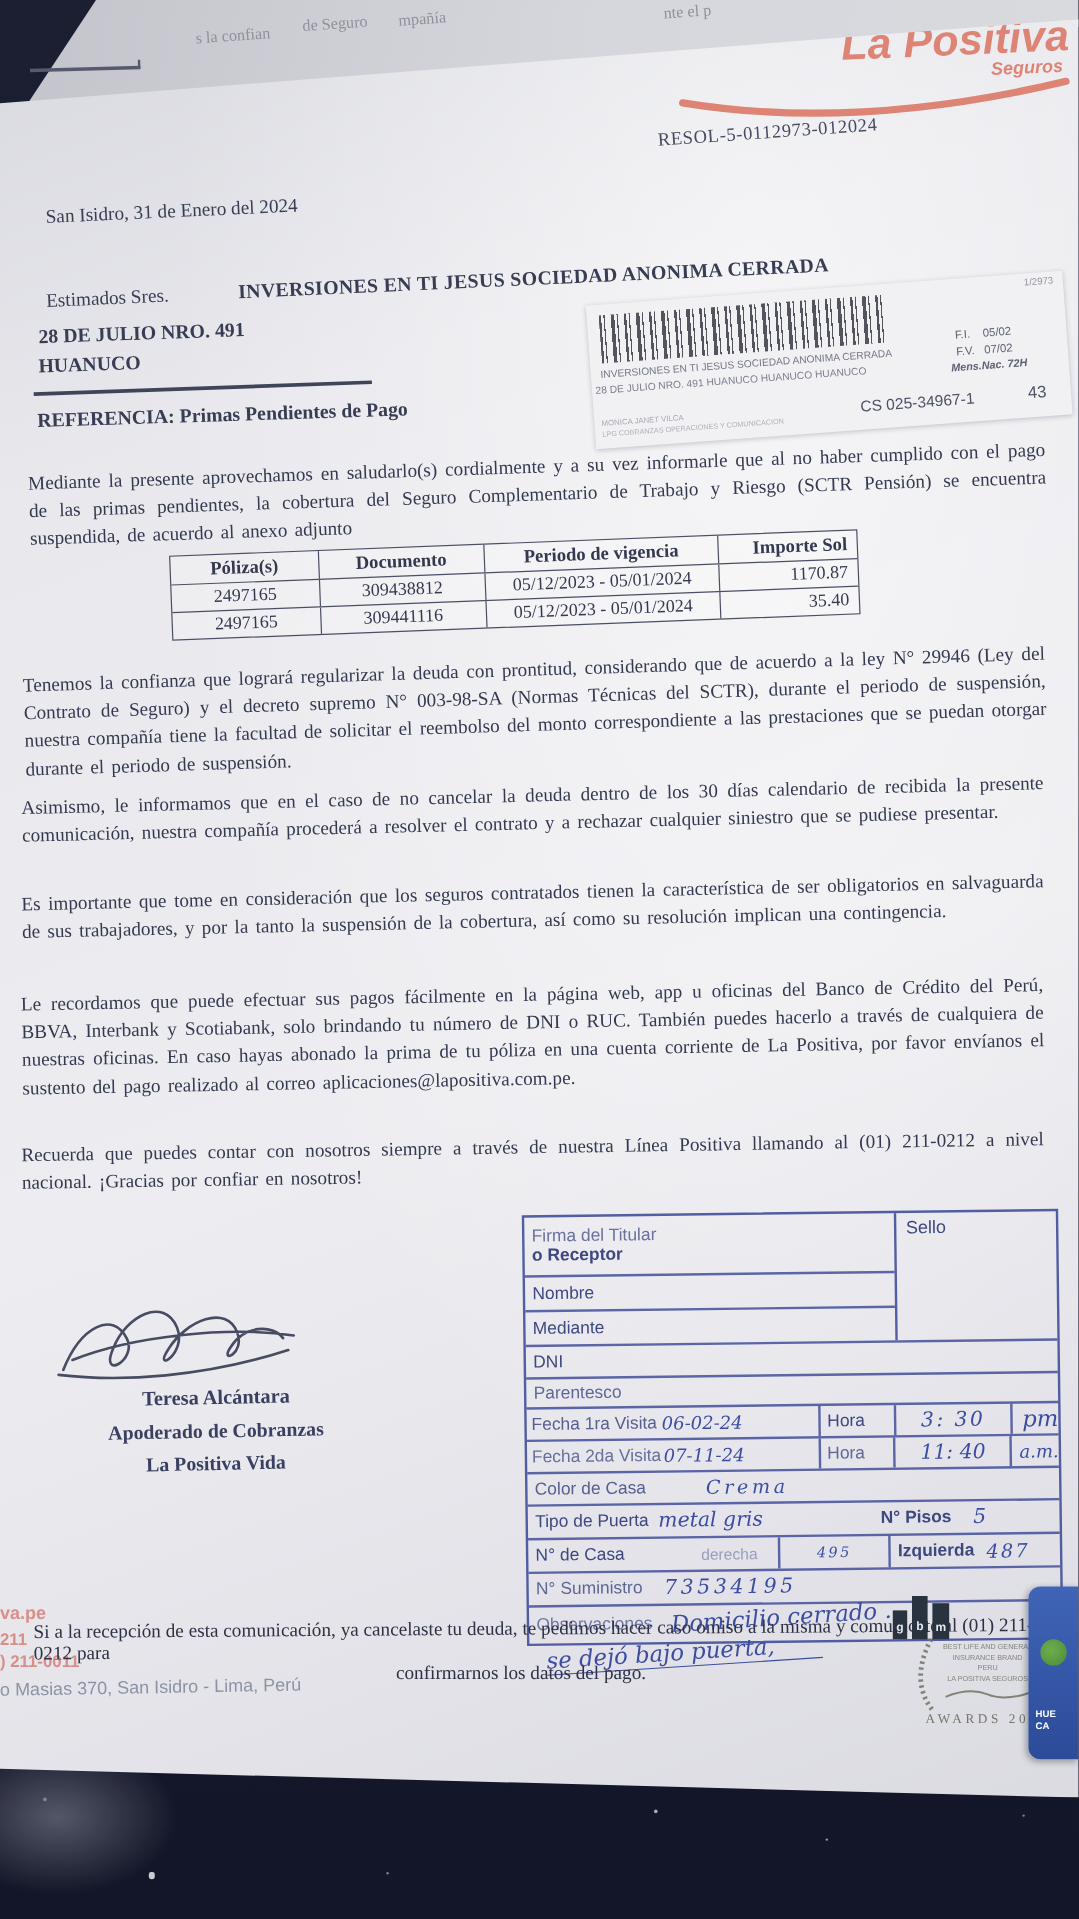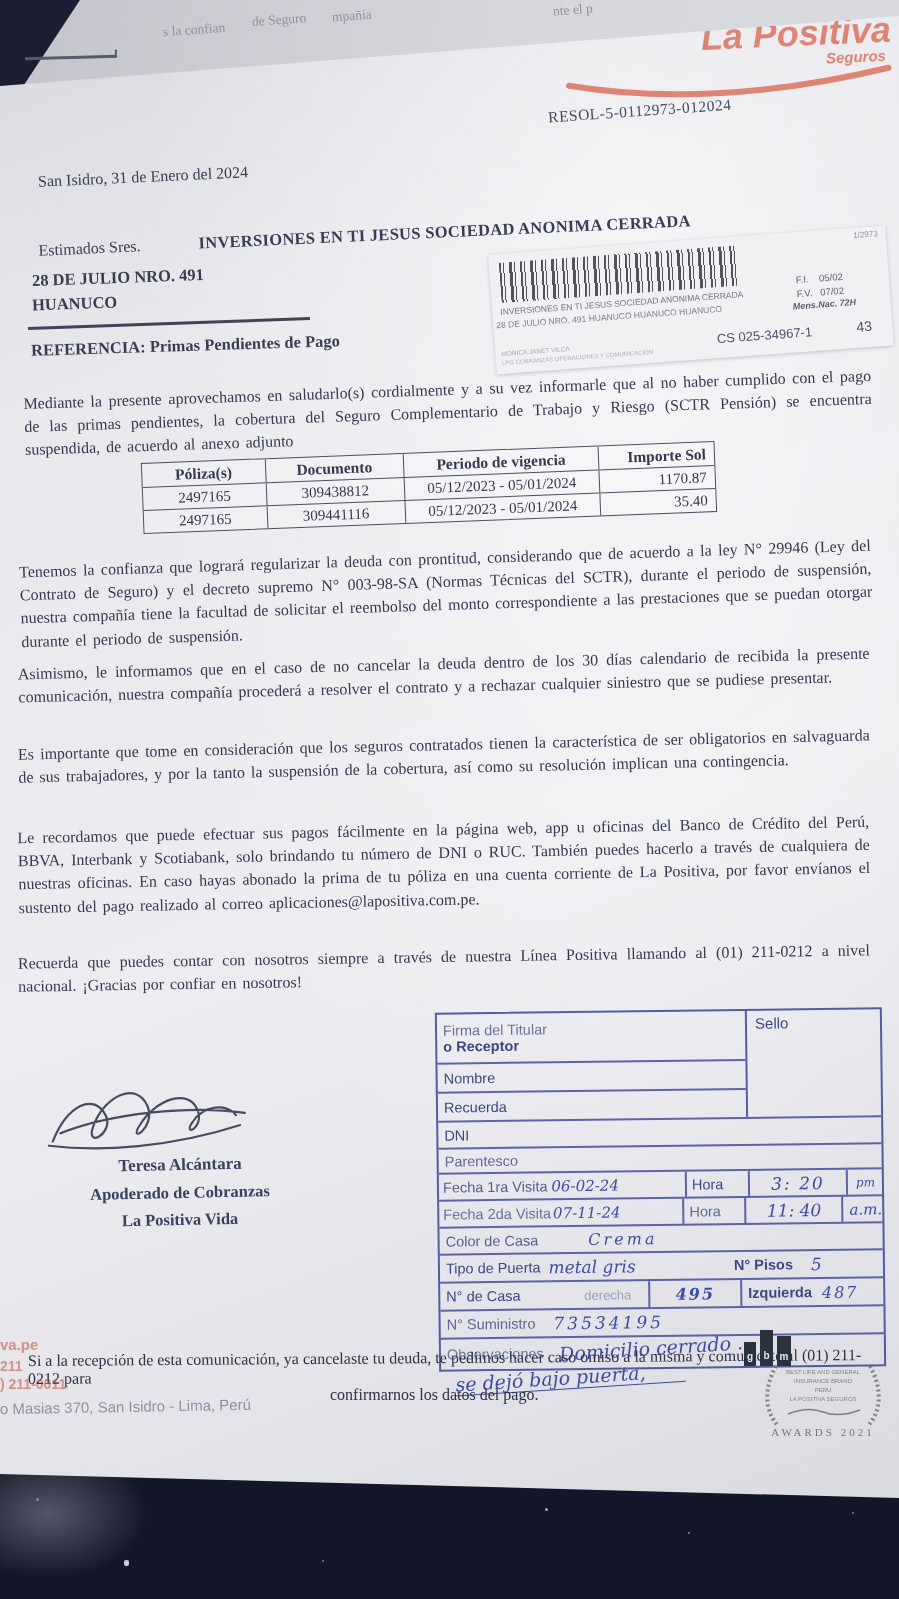--- a/index.html
+++ b/index.html
@@ -163,21 +163,21 @@
       <div class="vf-top">
         <div class="vf-left">
           <div class="vf-row first" style="height:48px;align-items:flex-start;flex-direction:column;justify-content:center;">
             <span class="vf-label" style="opacity:.75;">Firma del Titular</span>
             <span class="vf-label bold">o Receptor</span>
           </div>
           <div class="vf-row" style="height:29px;">
             <span class="vf-label">Nombre</span>
           </div>
           <div class="vf-row" style="height:29px;">
-            <span class="vf-label">Recuerda</span>
+            <span class="vf-label">Mediante</span>
           </div>
         </div>
         <div style="flex:1;padding:4px 8px;">
           <span class="vf-label" style="font-size:15px;">Sello</span>
         </div>
       </div>
       <div class="vf-row" style="height:27px;">
         <span class="vf-label">DNI</span>
       </div>
       <div class="vf-row" style="height:25px;">
@@ -185,24 +185,24 @@
       </div>
       <div class="vf-row" style="height:27px;padding:0;">
         <div style="width:238px;padding:0 4px;display:flex;align-items:center;gap:4px;">
           <span class="vf-label" style="opacity:.85;">Fecha 1ra Visita</span>
           <span class="hw" style="font-size:15px;">06-02-24</span>
         </div>
         <div class="vf-cell-border" style="width:56px;padding-left:5px;">
           <span class="vf-label">Hora</span>
         </div>
         <div class="vf-cell-border" style="width:96px;justify-content:center;">
-          <span class="hw" style="font-size:17px;letter-spacing:2px;">3: 20</span>
+          <span class="hw" style="font-size:17px;letter-spacing:2px;">3: 30</span>
         </div>
         <div class="vf-cell-border" style="flex:1;padding-left:8px;">
-          <span class="hw" style="font-size:12px;">pm</span>
+          <span class="hw" style="font-size:19px;">pm</span>
         </div>
       </div>
       <div class="vf-row" style="height:27px;padding:0;">
         <div style="width:238px;padding:0 4px;display:flex;align-items:center;gap:2px;">
           <span class="vf-label" style="opacity:.75;">Fecha 2da Visita</span>
           <span class="hw" style="font-size:15px;">07-11-24</span>
         </div>
         <div class="vf-cell-border" style="width:56px;padding-left:5px;">
           <span class="vf-label" style="opacity:.8;">Hora</span>
         </div>
@@ -228,21 +228,21 @@
         </div>
       </div>
       <div class="vf-row" style="height:28px;padding:0;">
         <div style="width:128px;padding:0 6px;display:flex;align-items:center;">
           <span class="vf-label">N° de Casa</span>
         </div>
         <div class="vf-cell-border" style="width:64px;padding-left:4px;border-left:none;">
           <span class="vf-label" style="opacity:.45;font-size:13px;">derecha</span>
         </div>
         <div class="vf-cell-border" style="width:90px;justify-content:center;">
-          <span class="hw" style="font-size:16px;letter-spacing:2px;font-weight:bold;">495</span>
+          <span class="hw" style="font-size:12px;letter-spacing:2px;">495</span>
         </div>
         <div class="vf-cell-border" style="flex:1;gap:10px;padding-left:6px;">
           <span class="vf-label bold">Izquierda</span>
           <span class="hw" style="font-size:16px;letter-spacing:2px;">487</span>
         </div>
       </div>
       <div class="vf-row" style="height:28px;gap:18px;">
         <span class="vf-label" style="opacity:.8;">N° Suministro</span>
         <span class="hw" style="font-size:17px;letter-spacing:3px;">73534195</span>
       </div>
@@ -271,20 +271,27 @@
       <path d="M18,14 C6,36 6,58 20,74" stroke="#6f7565" stroke-width="4" fill="none" stroke-dasharray="2,3"></path>
       <path d="M112,14 C124,36 124,58 110,74" stroke="#6f7565" stroke-width="4" fill="none" stroke-dasharray="2,3"></path>
       <text x="65" y="22" text-anchor="middle" font-family="Liberation Sans" font-size="6" fill="#6f7565">BEST LIFE AND GENERAL</text>
       <text x="65" y="31" text-anchor="middle" font-family="Liberation Sans" font-size="6" fill="#6f7565">INSURANCE BRAND</text>
       <text x="65" y="40" text-anchor="middle" font-family="Liberation Sans" font-size="6" fill="#6f7565">PERU</text>
       <text x="65" y="49" text-anchor="middle" font-family="Liberation Sans" font-size="6" fill="#6f7565">LA POSITIVA SEGUROS</text>
       <path d="M30,62 Q50,54 65,60 T102,58" stroke="#6f7565" stroke-width="1.6" fill="none"></path>
       <text x="65" y="84" text-anchor="middle" font-family="Liberation Serif" font-size="11" letter-spacing="3" fill="#606656">AWARDS  2021</text>
     </svg>
 
+    <div class="abs" style="left:857px;top:1322px;width:42px;height:144px;border-radius:10px 0 0 10px;background:linear-gradient(180deg,#4064b6,#2c4b99);box-shadow:-2px 2px 5px rgba(20,25,50,.35);">
+      <div style="position:absolute;left:10px;top:44px;width:22px;height:22px;border-radius:50%;background:radial-gradient(circle at 40% 40%,#6fae4e,#4c8a36);"></div>
+      <div style="position:absolute;left:6px;top:102px;font-family:'Liberation Sans',sans-serif;font-weight:bold;font-size:8px;color:#fff;line-height:1.3;">
+        <div>HUE</div>
+        <div>CA</div>
+      </div>
+    </div>
   </div>
 
   <div class="abs" style="left:-20px;top:1470px;width:170px;height:110px;background:radial-gradient(ellipse at 40% 40%,rgba(235,240,250,.3),rgba(235,240,250,0) 70%);filter:blur(2px);"></div>
   <div class="dust" style="left:545px;top:1508px;width:3px;height:3px;opacity:.7;"></div>
   <div class="dust" style="left:688px;top:1532px;width:2px;height:2px;opacity:.6;"></div>
   <div class="dust" style="left:852px;top:1512px;width:2px;height:2px;opacity:.5;"></div>
   <div class="dust" style="left:322px;top:1560px;width:2px;height:2px;opacity:.5;"></div>
   <div class="dust" style="left:124px;top:1560px;width:5px;height:6px;opacity:.85;border-radius:2px;"></div>
   <div class="dust" style="left:36px;top:1498px;width:3px;height:3px;opacity:.4;"></div>
 </div>

